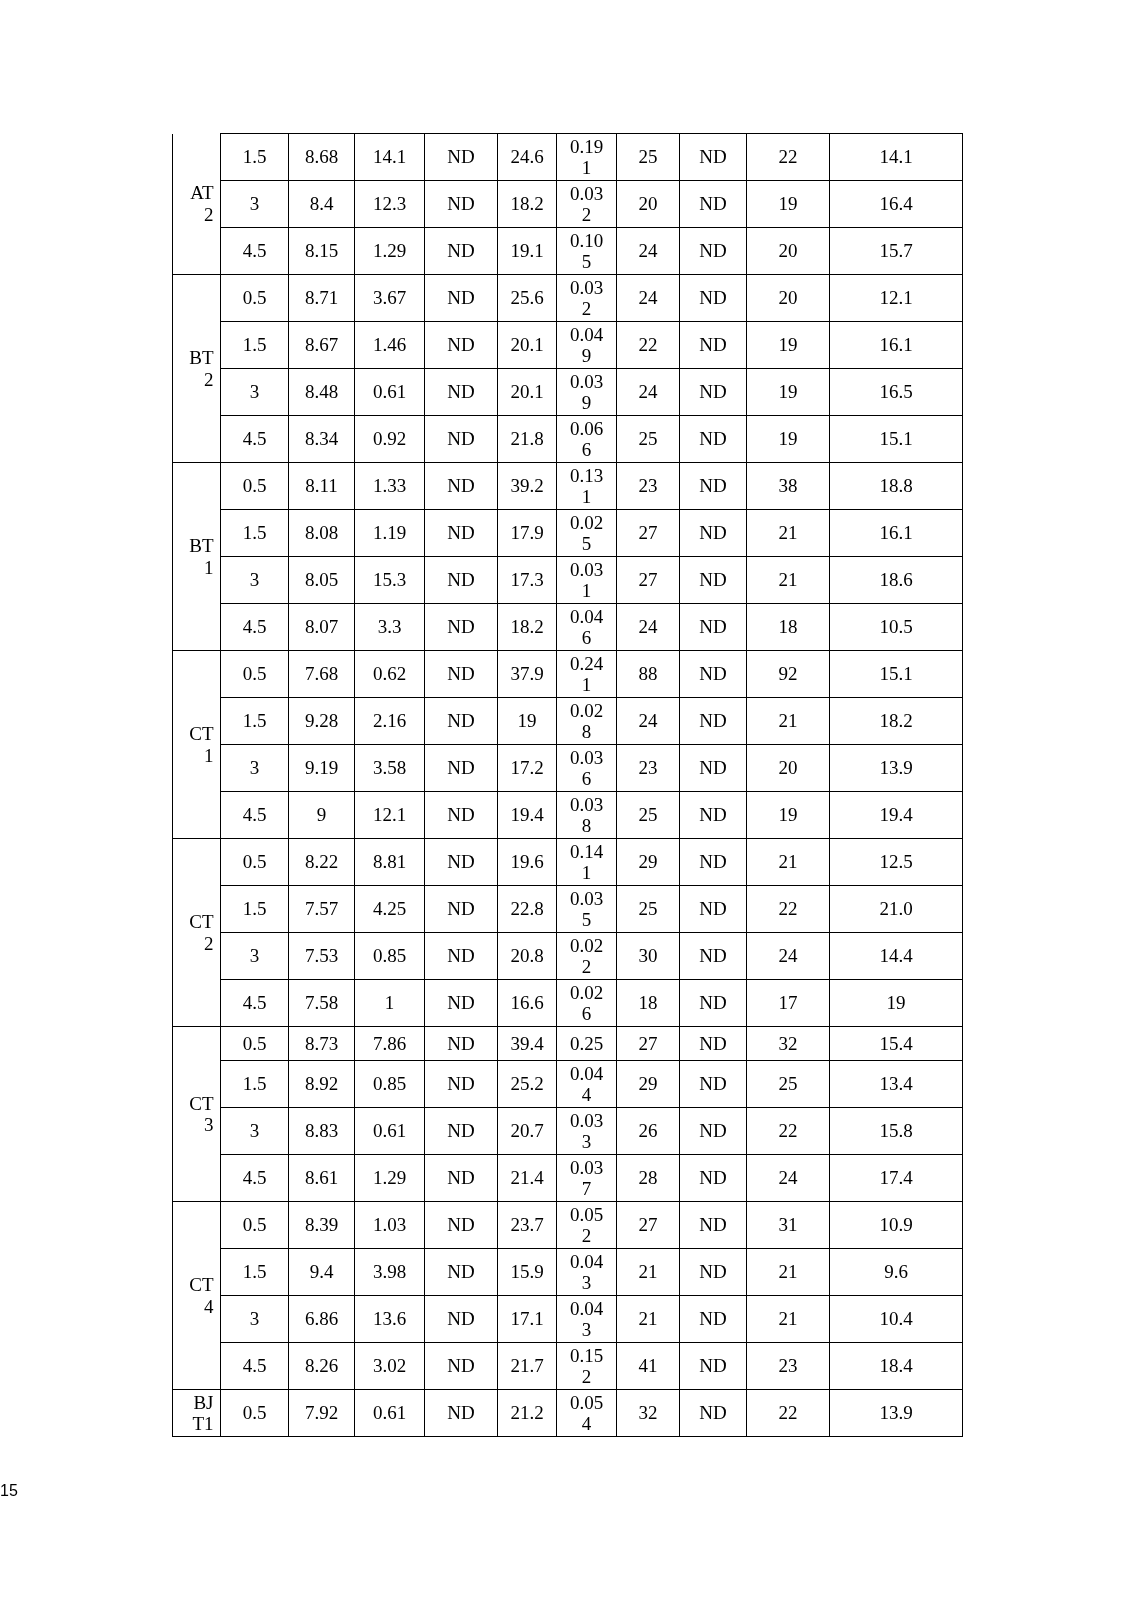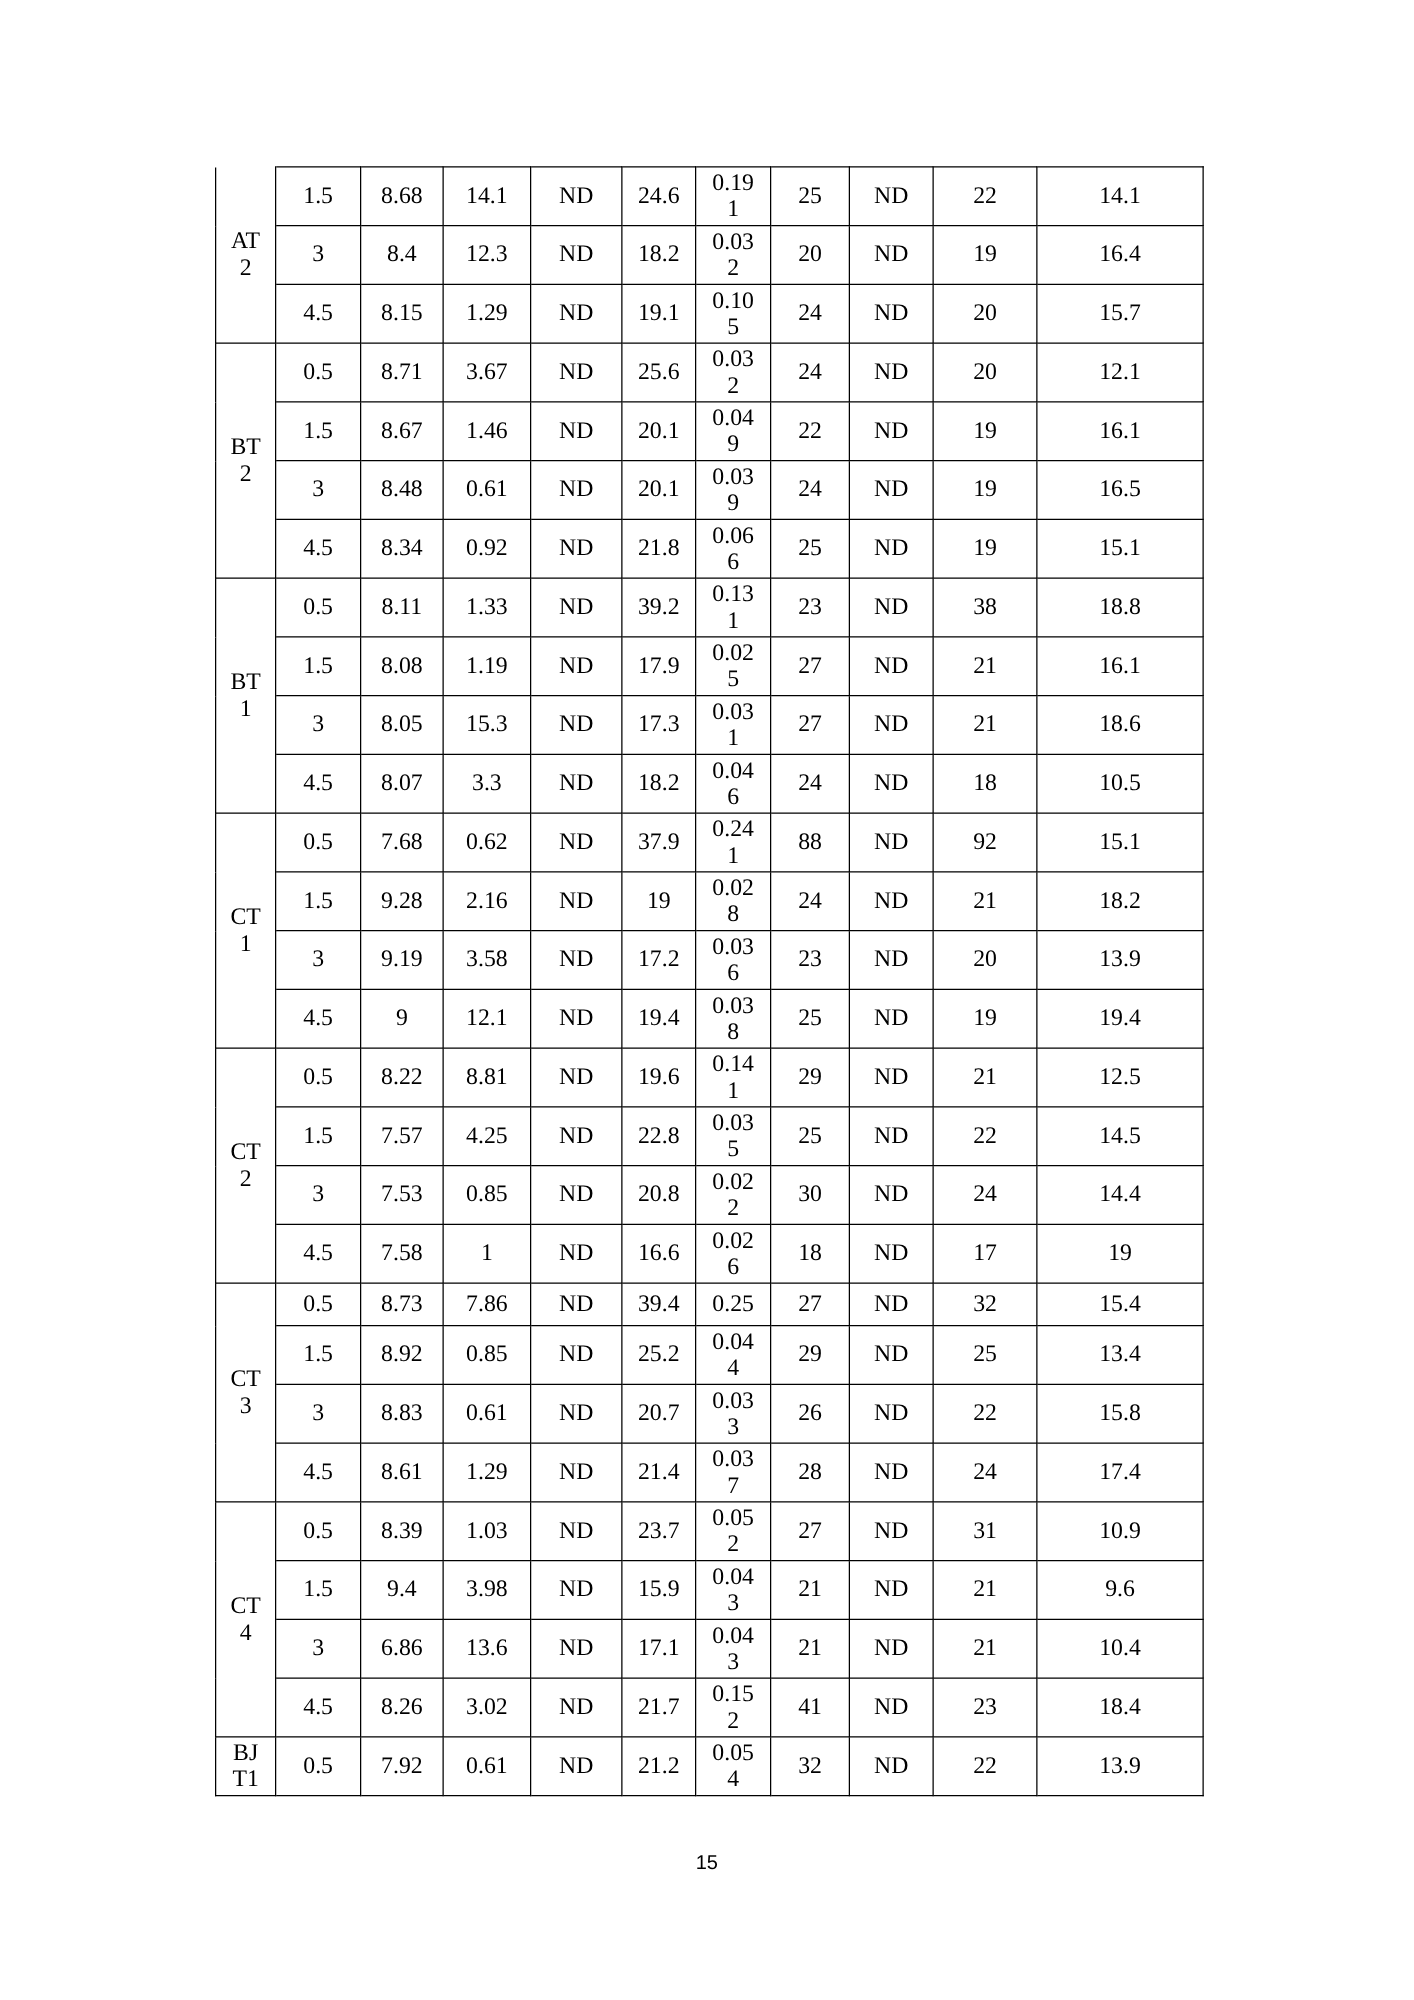--- a/index.html
+++ b/index.html
@@ -40,33 +40,33 @@
   td.glabel {
     border-left: 2px solid #000000;
     border-top: 2px solid #000000;
     border-bottom: 2px solid #000000;
   }
   
   td.glabel.first-group { border-top: none; }
   td.glabel .v {
     display: inline-block;
     max-width: 34px;
+    text-align: right;
   }
   
   td.wrapcol .v {
     display: inline-block;
     max-width: 38px;
     word-break: break-all;
   }
   .pageno {
     position: absolute;
     top: 1482px;
     left: 0;
     width: 100%;
-    text-align: center;
     font-family: "Liberation Sans", sans-serif;
     font-size: 16px;
     color: #000000;
   }
 </style>
 </head>
 <body>
 
 <div class="page">
 
@@ -285,21 +285,21 @@
         <tr style="height: 47px;">
           <td><span class="v">1.5</span></td>
           <td><span class="v">7.57</span></td>
           <td><span class="v">4.25</span></td>
           <td><span class="v">ND</span></td>
           <td><span class="v">22.8</span></td>
           <td class="wrapcol"><span class="v">0.035</span></td>
           <td><span class="v">25</span></td>
           <td><span class="v">ND</span></td>
           <td><span class="v">22</span></td>
-          <td><span class="v">14.5</span></td>
+          <td><span class="v">21.0</span></td>
         </tr>
         <tr style="height: 47px;">
           <td><span class="v">3</span></td>
           <td><span class="v">7.53</span></td>
           <td><span class="v">0.85</span></td>
           <td><span class="v">ND</span></td>
           <td><span class="v">20.8</span></td>
           <td class="wrapcol"><span class="v">0.022</span></td>
           <td><span class="v">30</span></td>
           <td><span class="v">ND</span></td>

